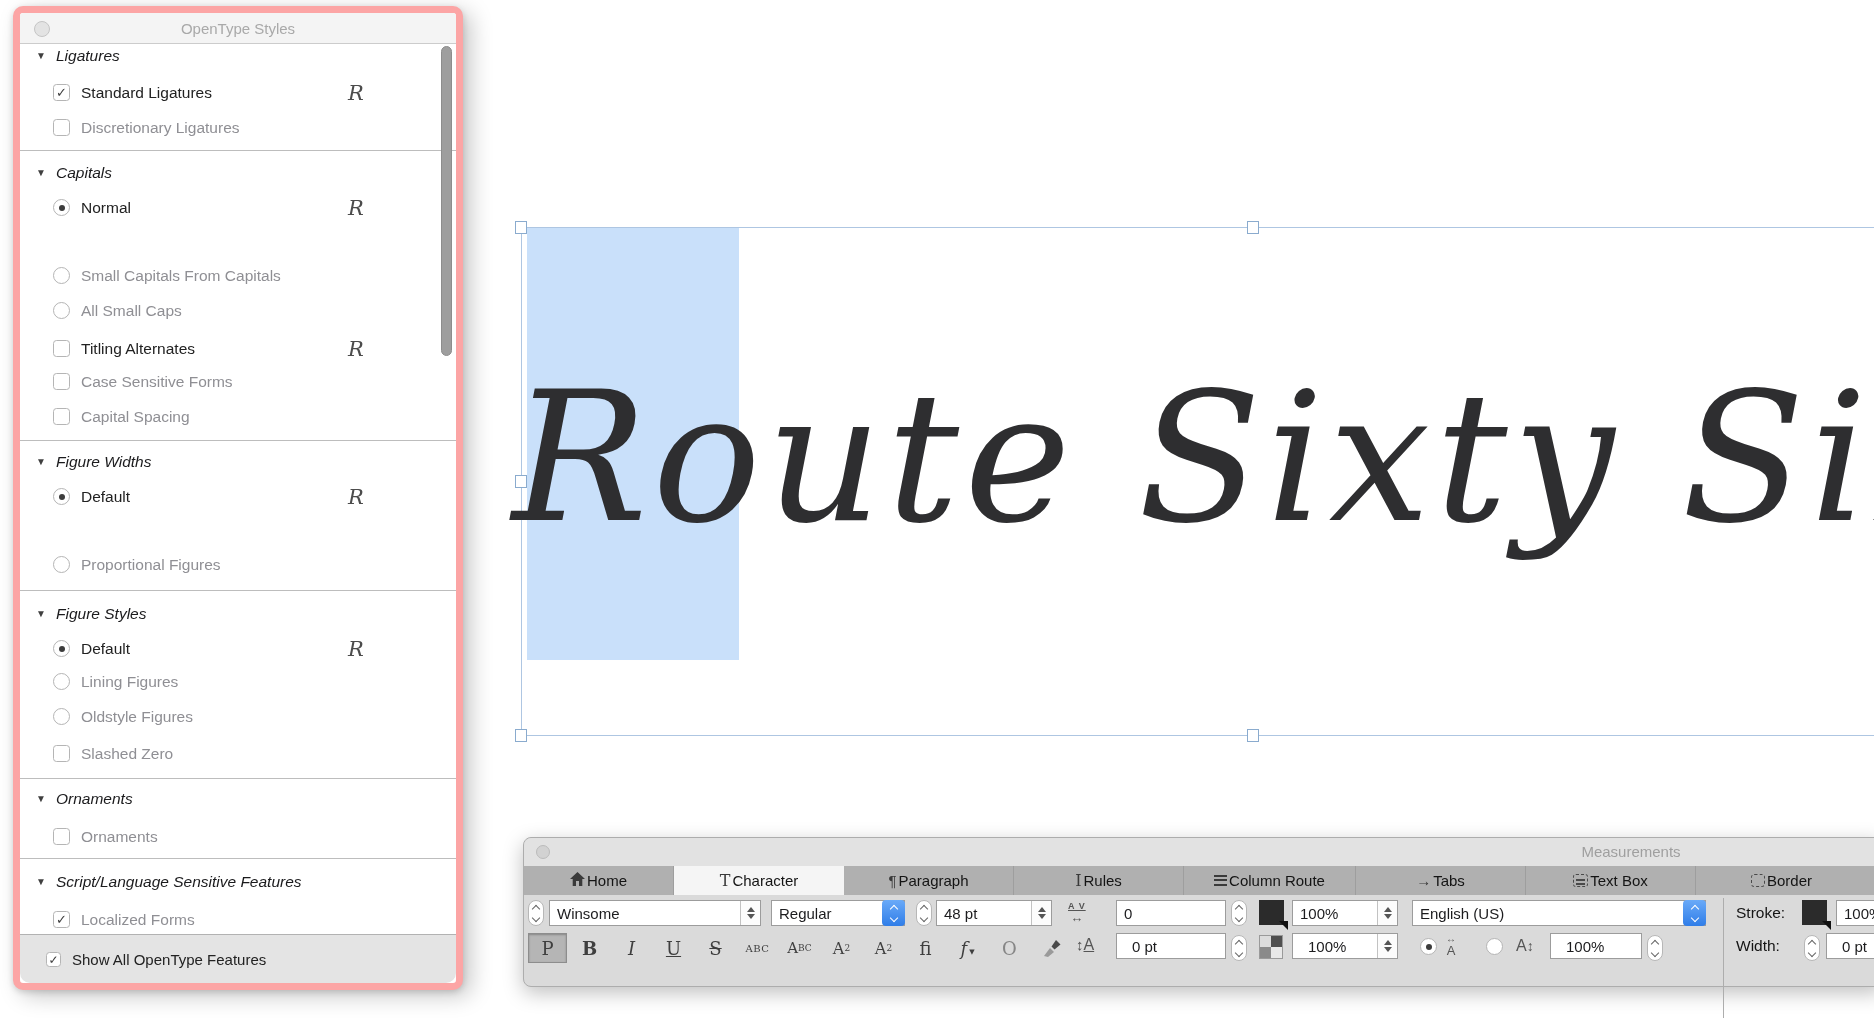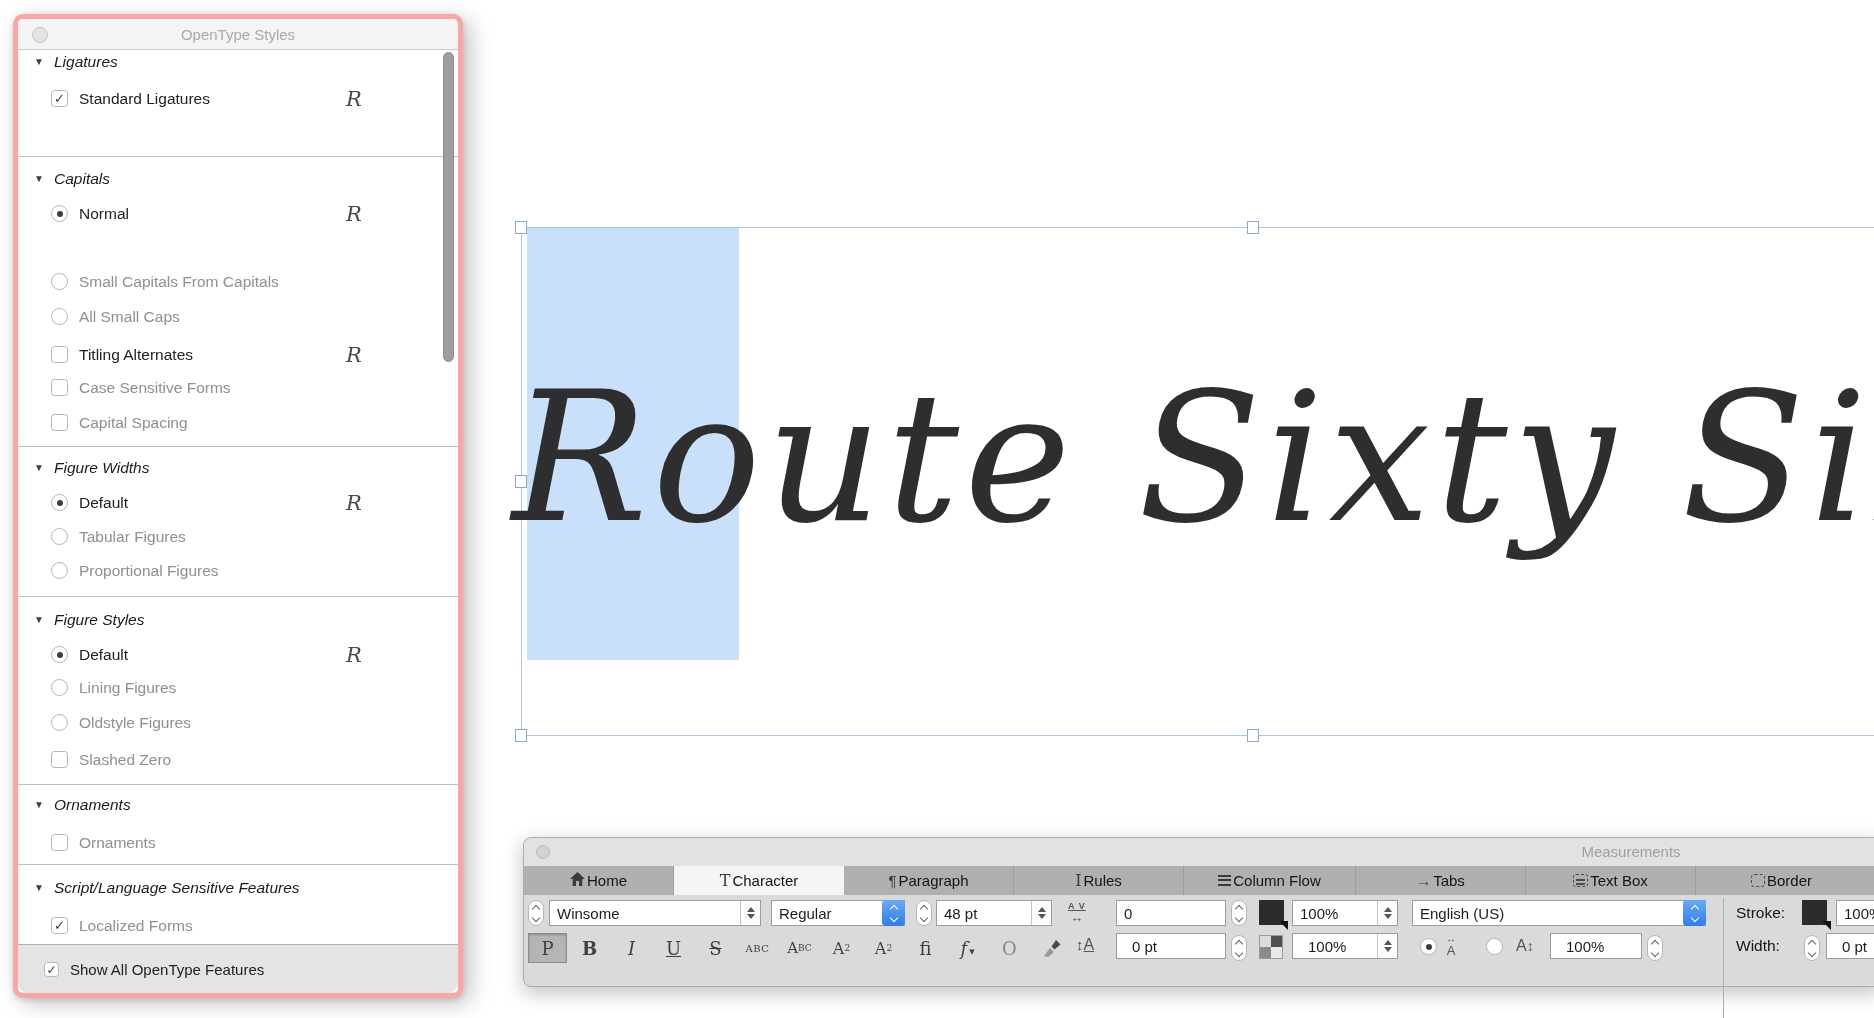--- a/index.html
+++ b/index.html
@@ -13,23 +13,23 @@
                    background:#c9e0fa; z-index:1; }
   .handle { position:absolute; width:12px; height:13px; background:#fff;
             border:1px solid #8aabce; z-index:5; }
   .script-text { position:absolute; left:512px; top:368px; z-index:3;
                  font-family:"DejaVu Serif", serif; font-style:italic;
                  font-size:180px; line-height:1; letter-spacing:5px; color:#2e2e30;
                  white-space:nowrap; }
 
   
   .ot-panel { position:absolute; left:13px; top:6px; width:450px; height:984px;
-              background:#fff; border:5px solid #fca5a5; border-radius:10px;
+              background:#fff; border:7px solid #fca5a5; border-radius:10px;
               box-shadow:8px 6px 22px rgba(0,0,0,.22), 0 2px 6px rgba(0,0,0,.15);
-              z-index:10; overflow:hidden;margin-top:8px; }
+              z-index:10; overflow:hidden; }
   .ot-title { position:absolute; left:0; top:0; right:0; height:31px; background:#f4f4f4;
               border-bottom:1px solid #cccccc; text-align:center; line-height:31px;
               font-size:15px; color:#a9a9a9; }
   .ot-close { position:absolute; left:14px; top:8px; width:16px; height:16px; border-radius:50%;
               background:#e3e3e3; border:1px solid #c5c5c5; }
   .ot-row { position:absolute; left:0; right:0; height:34px; }
   .ot-div { position:absolute; left:0; right:0; height:1px; background:#bdbdbd; }
   .ot-hdr .tri { position:absolute; left:16px; top:0; width:20px; line-height:34px;
                  font-size:10px; color:#3f3f3f; }
   .ot-hdr .lbl { position:absolute; left:36px; line-height:34px; font-size:15.5px;
@@ -137,20 +137,24 @@
 
   <div class="ot-row ot-hdr" style="top:26px">
     <span class="tri">▼</span>
     <span class="lbl">Ligatures</span>
   </div>
   <div class="ot-row ot-item dark" style="top:63px">
     <span class="cb">✓</span>
     <span class="lbl">Standard Ligatures</span>
     <span class="prev">R</span>
   </div>
+  <div class="ot-row ot-item gray" style="top:98px">
+    <span class="cb"></span>
+    <span class="lbl">Discretionary Ligatures</span>
+  </div>
   <div class="ot-div" style="top:137px"></div>
 
   <div class="ot-row ot-hdr" style="top:143px">
     <span class="tri">▼</span>
     <span class="lbl">Capitals</span>
   </div>
   <div class="ot-row ot-item dark" style="top:178px">
     <span class="rd sel"></span>
     <span class="lbl">Normal</span>
     <span class="prev">R</span>
@@ -179,24 +183,20 @@
   <div class="ot-div" style="top:427px"></div>
 
   <div class="ot-row ot-hdr" style="top:432px">
     <span class="tri">▼</span>
     <span class="lbl">Figure Widths</span>
   </div>
   <div class="ot-row ot-item dark" style="top:467px">
     <span class="rd sel"></span>
     <span class="lbl">Default</span>
     <span class="prev">R</span>
-  </div>
-  <div class="ot-row ot-item gray" style="top:501px">
-    <span class="rd"></span>
-    <span class="lbl">Tabular Figures</span>
   </div>
   <div class="ot-row ot-item gray" style="top:535px">
     <span class="rd"></span>
     <span class="lbl">Proportional Figures</span>
   </div>
   <div class="ot-div" style="top:577px"></div>
 
   <div class="ot-row ot-hdr" style="top:584px">
     <span class="tri">▼</span>
     <span class="lbl">Figure Styles</span>
@@ -269,21 +269,21 @@
     <div class="ms-tab" style="width:170px">
       <span class="ic">¶</span>
       <span>Paragraph</span>
     </div>
     <div class="ms-tab" style="width:170px">
       <span class="ic ic-serif">I</span>
       <span>Rules</span>
     </div>
     <div class="ms-tab" style="width:172px">
       <span class="ic ic-lines"></span>
-      <span>Column Flow</span>
+      <span>Column Route</span>
     </div>
     <div class="ms-tab" style="width:170px">
       <span class="ic">→</span>
       <span>Tabs</span>
     </div>
     <div class="ms-tab" style="width:170px">
       <span class="ic ic-boxlines"></span>
       <span>Text Box</span>
     </div>
     <div class="ms-tab" style="width:171px; border-right:none">

